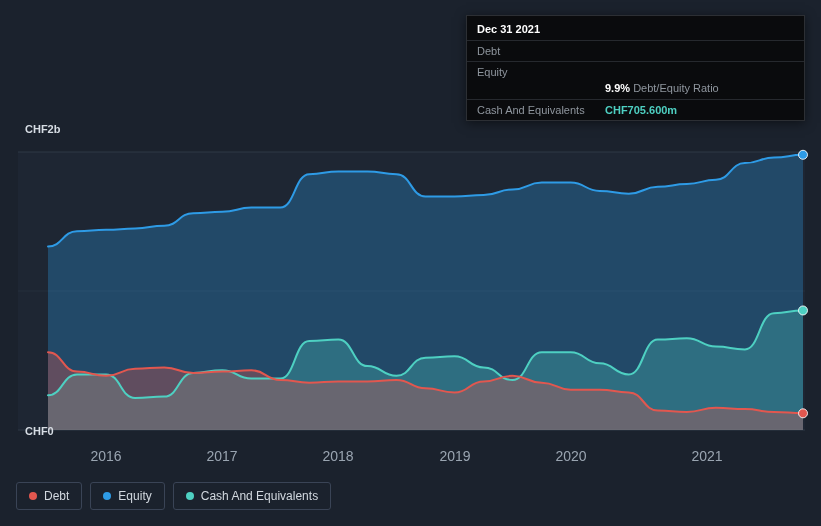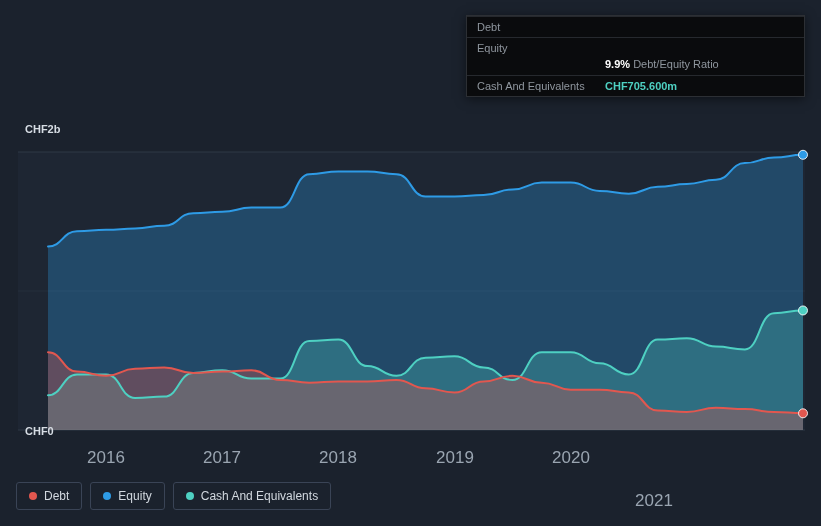--- a/index.html
+++ b/index.html
@@ -7,21 +7,21 @@
   .page {
     position:relative; width:821px; height:526px;
     background:#1b222d; overflow:hidden;
   }
   .chart-svg { position:absolute; left:0; top:0; }
   .y-label {
     position:absolute; left:25px; color:#d7dde4; font-size:11px; font-weight:bold;
   }
   .x-tick {
     position:absolute; top:448px; width:40px; text-align:center;
-    color:#9aa5b1; font-size:17px;
+    color:#9aa5b1; font-size:14px;
   }
   
   .tooltip {
     position:absolute; top:15px; right:16px; width:339px;
     background:#0a0b0d; border:1px solid #2c2f34; color:#cfd5dc;
     font-size:11px; box-shadow:0 2px 10px rgba(0,0,0,0.5);
   }
   .tt-title { padding:7px 10px 5px 10px; font-weight:bold; color:#ffffff; font-size:11px; }
   .tt-row {
     display:grid; grid-template-columns:128px 1fr;
@@ -64,23 +64,24 @@
     </svg>
 
   <div class="y-label" style="top:123px;">CHF2b</div>
   <div class="y-label" style="top:425px;">CHF0</div>
 
   <div class="x-tick" style="left:86px;">2016</div>
   <div class="x-tick" style="left:202px;">2017</div>
   <div class="x-tick" style="left:318px;">2018</div>
   <div class="x-tick" style="left:435px;">2019</div>
   <div class="x-tick" style="left:551px;">2020</div>
-  <div class="x-tick" style="left:634px;margin-top:43px;">2021</div>
+  <div class="x-tick" style="left:687px;">2021</div>
 
   <div class="tooltip">
+    <div class="tt-title">Dec 31 2021</div>
     <div class="tt-row bordered">
       <span class="tt-label">Debt</span>
     </div>
     <div class="tt-row bordered">
       <span class="tt-label">Equity</span>
     </div>
     <div class="tt-ratio">
       <span class="pct">9.9%</span><span class="txt"> Debt/Equity Ratio</span>
     </div>
     <div class="tt-row bordered">

